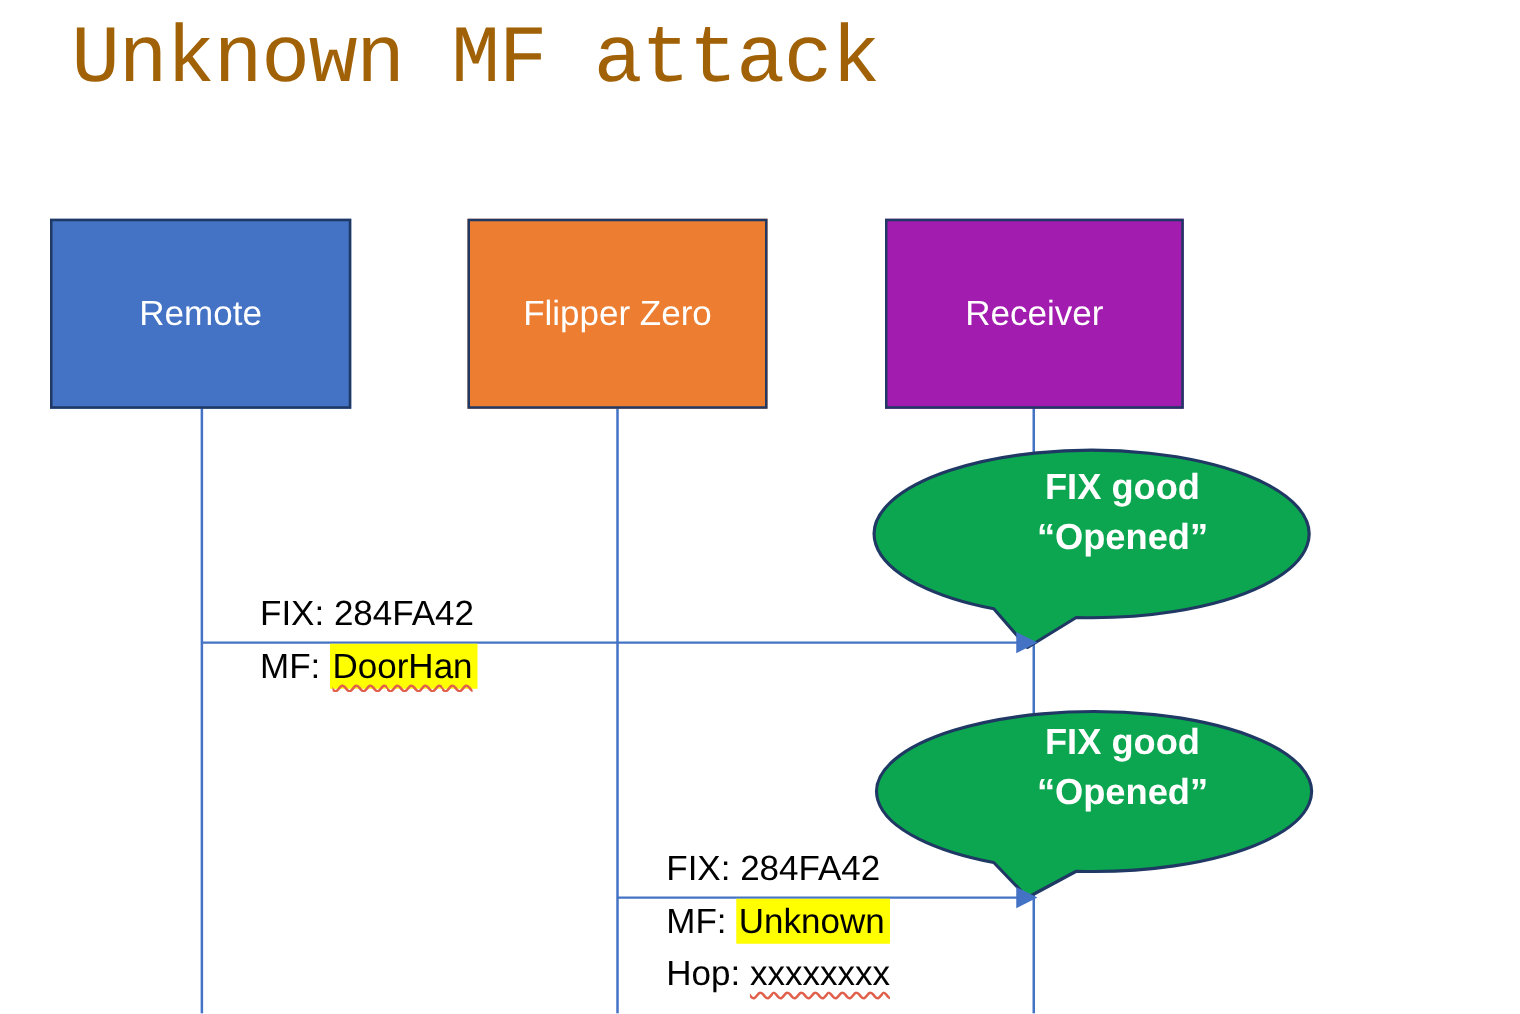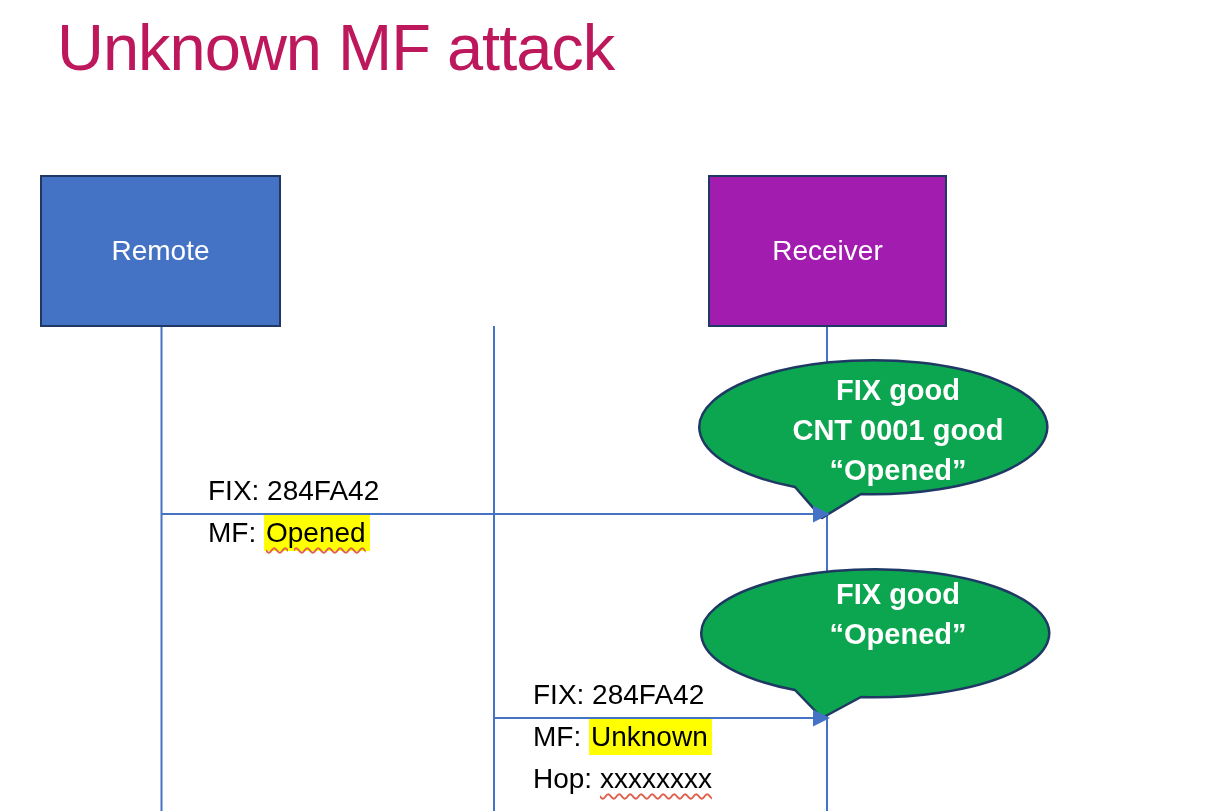--- a/index.html
+++ b/index.html
@@ -14,23 +14,24 @@
     overflow: hidden;
   }
 
   .slide-title {
     position: absolute;
     left: 57px;
     top: 2px;
     font-size: 65px;
     font-weight: 300;
     letter-spacing: -1px;
-    color: #be185d;
+    color: #a16207;
     line-height: 92px;
     white-space: nowrap;
+    font-family: Liberation Mono, monospace;
   }
 
   .diagram-layer {
     position: absolute;
     left: 0; top: 0;
     width: 1216px;
     height: 811px;
   }
 
   .actor {
@@ -105,38 +106,40 @@
 
     <line x1="162" y1="514" x2="814" y2="514" stroke="#4472C4" stroke-width="1.8"></line>
     <polygon points="813,505.5 830,514 813,522.5" fill="#4472C4"></polygon>
     <line x1="494" y1="718" x2="814" y2="718" stroke="#4472C4" stroke-width="1.8"></line>
     <polygon points="813,709.5 830,718 813,726.5" fill="#4472C4"></polygon>
   </svg>
 
   <div class="actor actor-remote">
     <span class="actor-label">Remote</span>
   </div>
+  <div class="actor actor-flipper">
+    <span class="actor-label">Flipper Zero</span>
+  </div>
   <div class="actor actor-receiver">
     <span class="actor-label">Receiver</span>
   </div>
 
   <div class="msg-labels msg-labels-1">
     <div>FIX: 284FA42</div>
-    <div><span>MF: </span><span class="hl wavy">Opened</span></div>
+    <div><span>MF: </span><span class="hl wavy">DoorHan</span></div>
   </div>
 
   <div class="msg-labels msg-labels-2">
     <div>FIX: 284FA42</div>
     <div><span>MF: </span><span class="hl">Unknown</span></div>
     <div><span>Hop: </span><span class="wavy">xxxxxxxx</span></div>
   </div>
 
   <div class="callout-text callout-text-1">
     <div>FIX good</div>
-    <div>CNT 0001 good</div>
     <div>“Opened”</div>
   </div>
 
   <div class="callout-text callout-text-2">
     <div>FIX good</div>
     <div>“Opened”</div>
   </div>
 
 </div>
 

